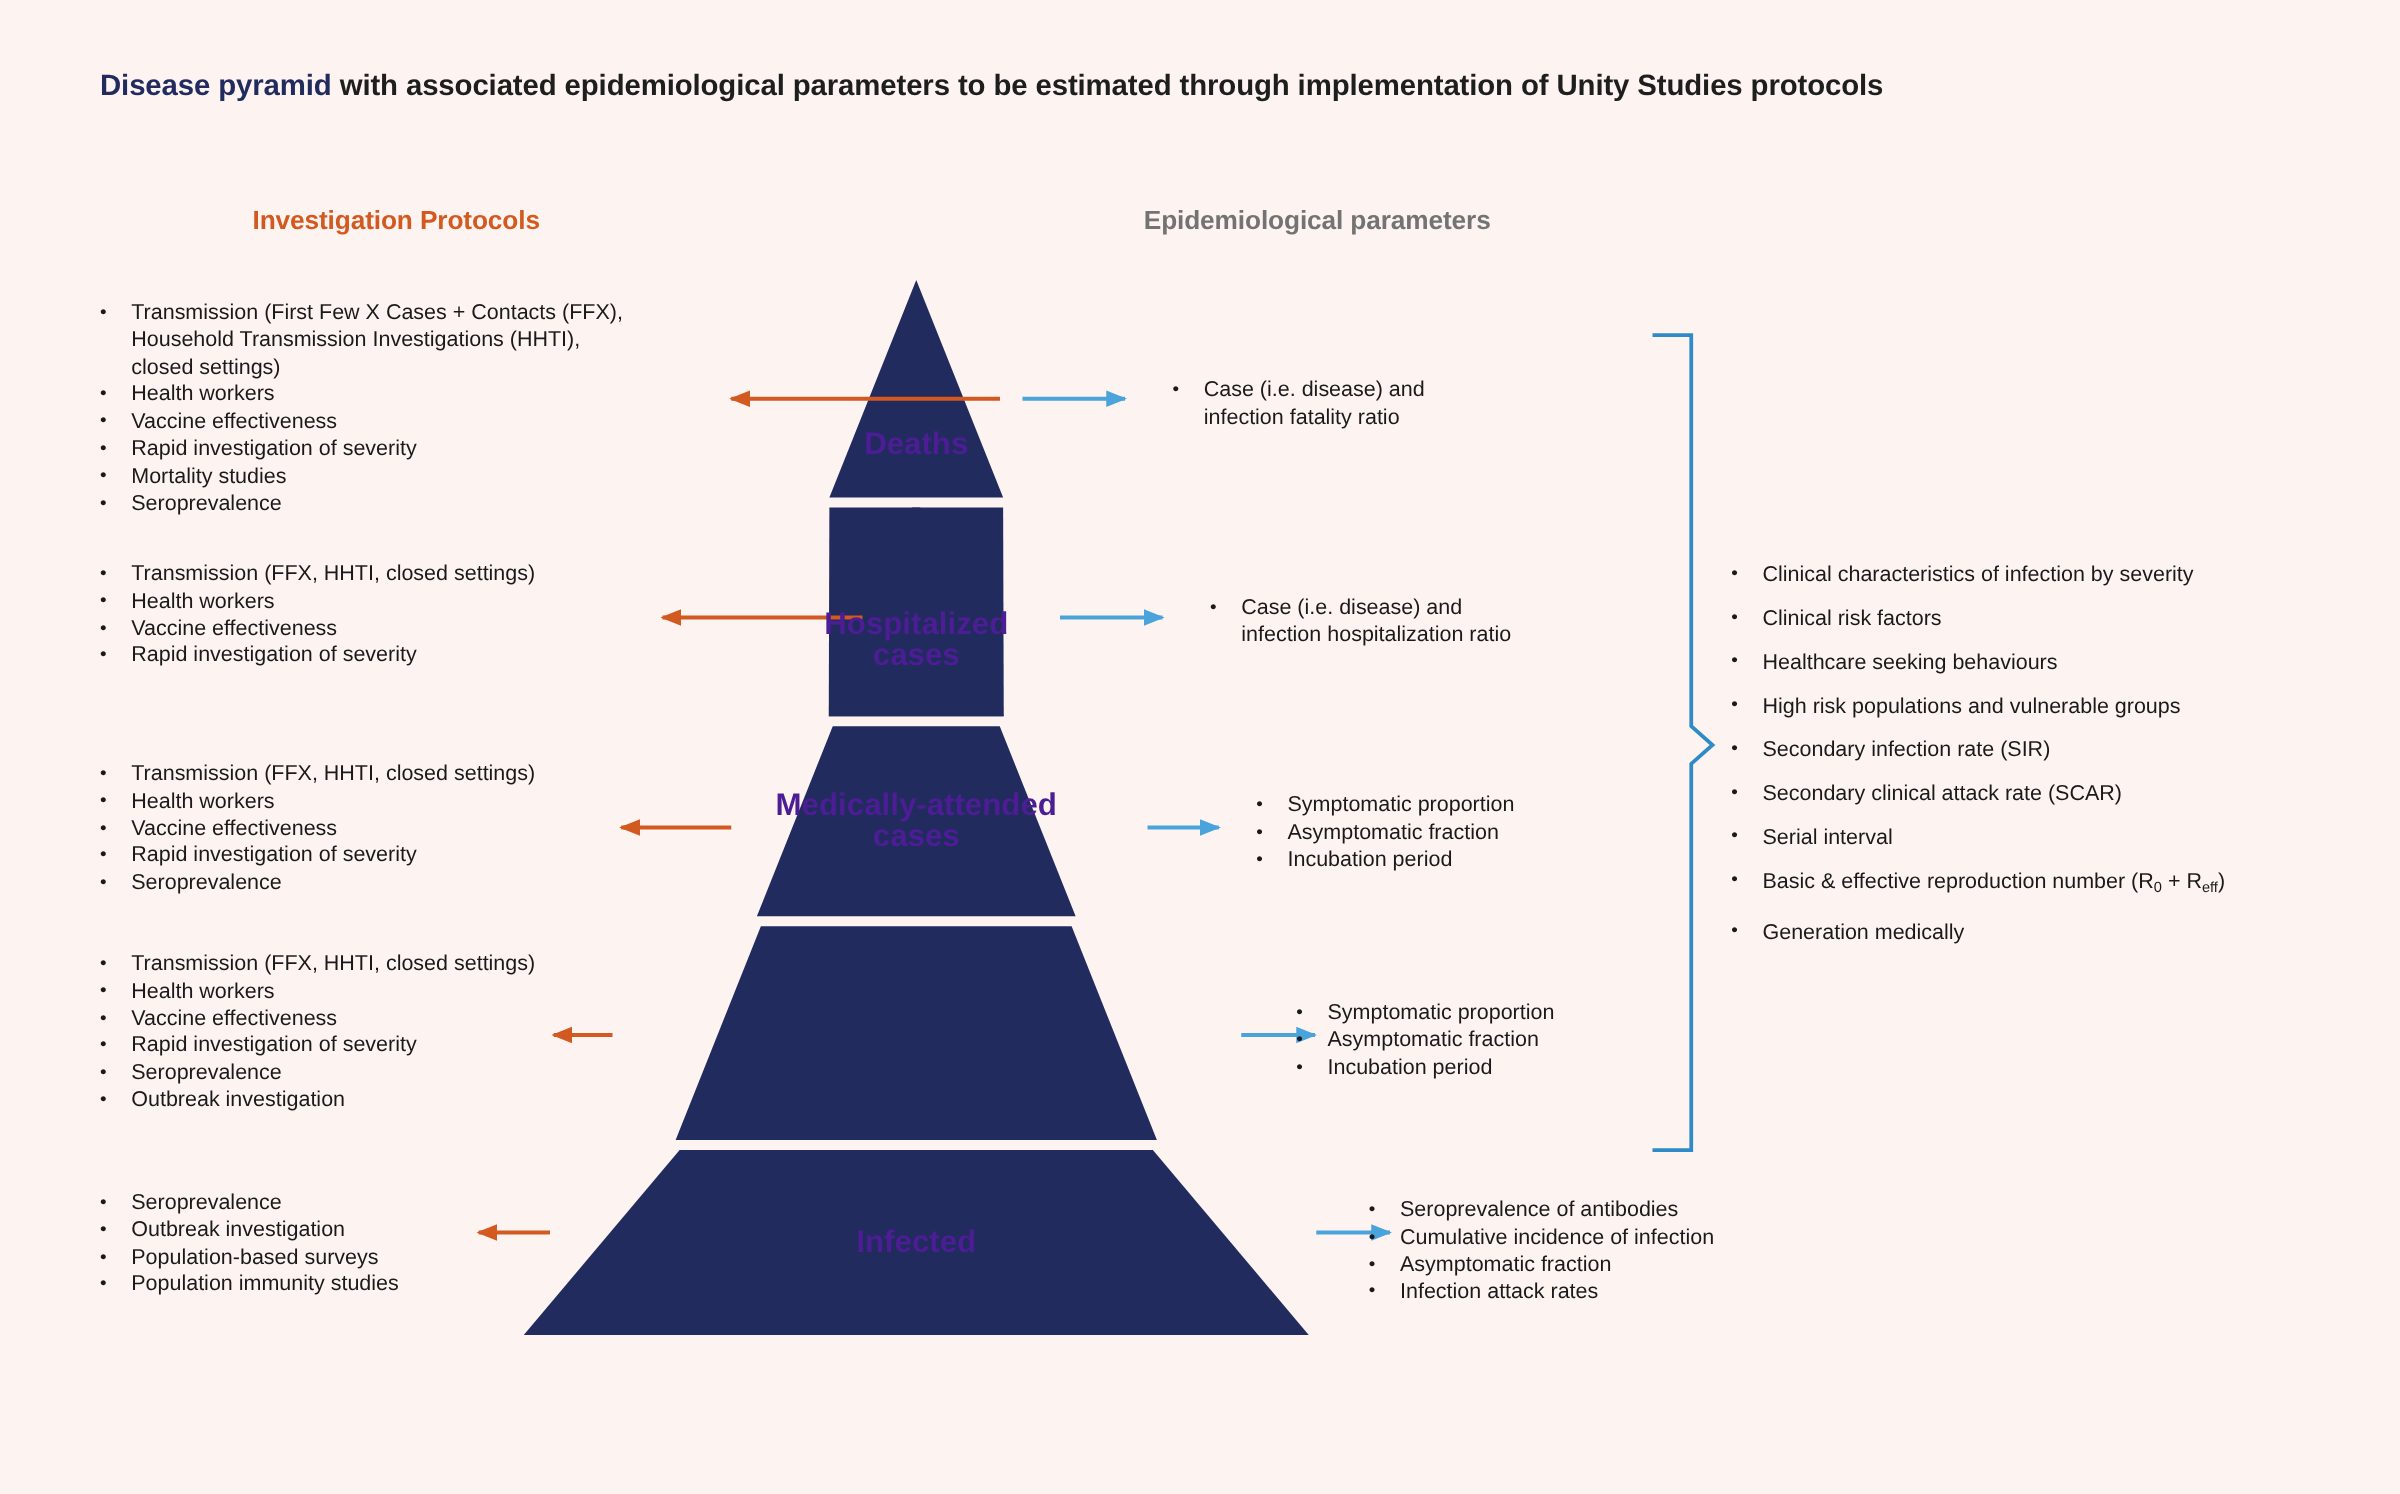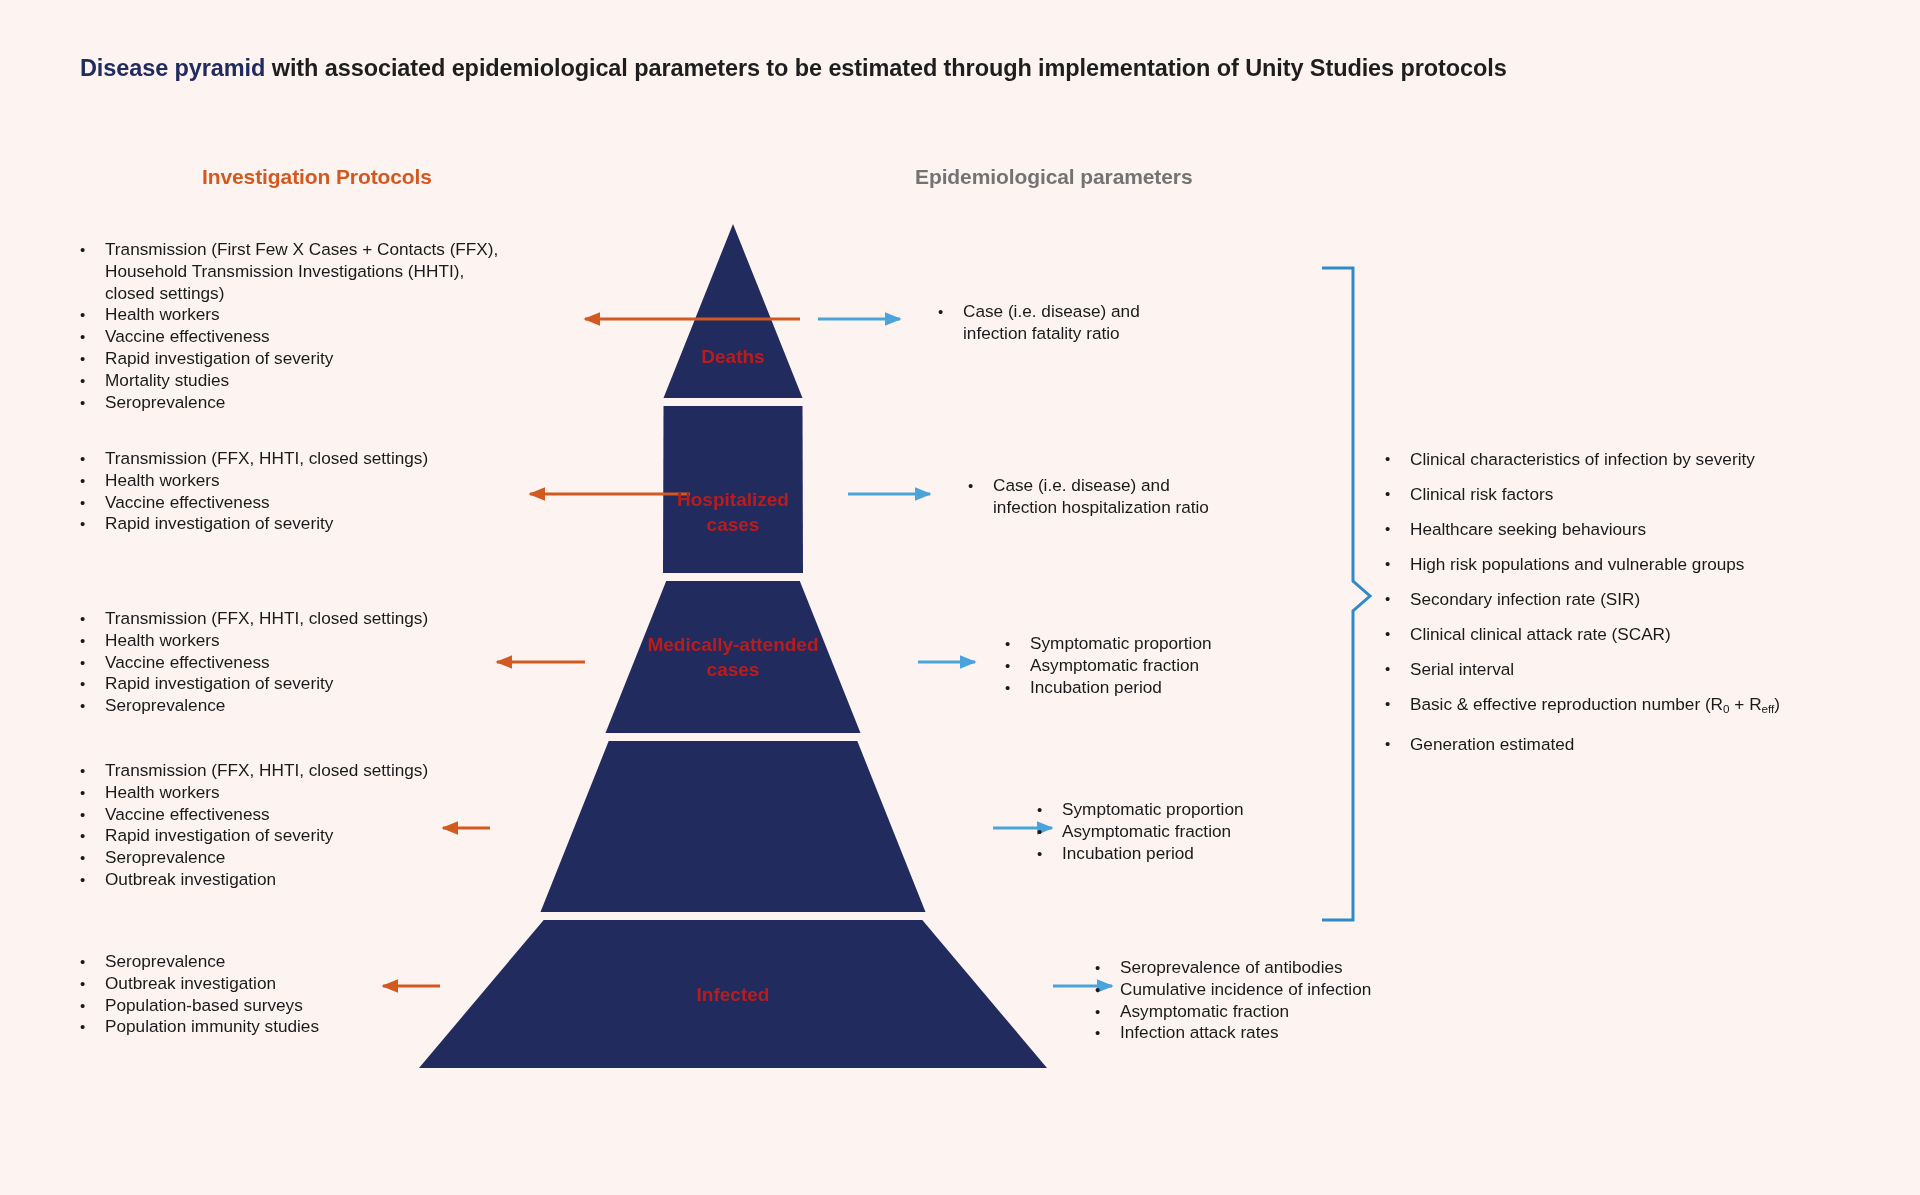--- a/index.html
+++ b/index.html
@@ -40,22 +40,22 @@
   .bullets .txt{flex:1 1 auto;white-space:pre-line;}
 
   
   .bullets.spaced .row{line-height:22px;margin-bottom:13px;}
 
   
   #gfx{position:absolute;left:0;top:0;width:1920px;height:1195px;}
 
   
   .tier-label{
-    position:absolute;text-align:center;color:#b91c1c;
-    font-size:19px;font-weight:bold;line-height:25px;
+    position:absolute;text-align:center;color:#4c1d95;
+    font-size:25px;font-weight:bold;line-height:25px;
     white-space:pre-line;transform:translate(-50%,-50%);
     pointer-events:none;
   }
 
   sub{font-size:0.68em;vertical-align:-0.28em;}
 </style>
 </head>
 <body>
 
 <div id="stage">
@@ -308,29 +308,29 @@
       <div class="row">
         <span class="bullet">•</span>
         <span class="txt">High risk populations and vulnerable groups</span>
       </div>
       <div class="row">
         <span class="bullet">•</span>
         <span class="txt">Secondary infection rate (SIR)</span>
       </div>
       <div class="row">
         <span class="bullet">•</span>
-        <span class="txt">Clinical clinical attack rate (SCAR)</span>
+        <span class="txt">Secondary clinical attack rate (SCAR)</span>
       </div>
       <div class="row">
         <span class="bullet">•</span>
         <span class="txt">Serial interval</span>
       </div>
       <div class="row">
         <span class="bullet">•</span>
         <span class="txt">Basic &amp; effective reproduction number (R<sub>0</sub> + R<sub>eff</sub>)</span>
       </div>
       <div class="row">
         <span class="bullet">•</span>
-        <span class="txt">Generation estimated</span>
+        <span class="txt">Generation medically</span>
       </div>
     </div>
 
 </div>
 
 </body></html>

